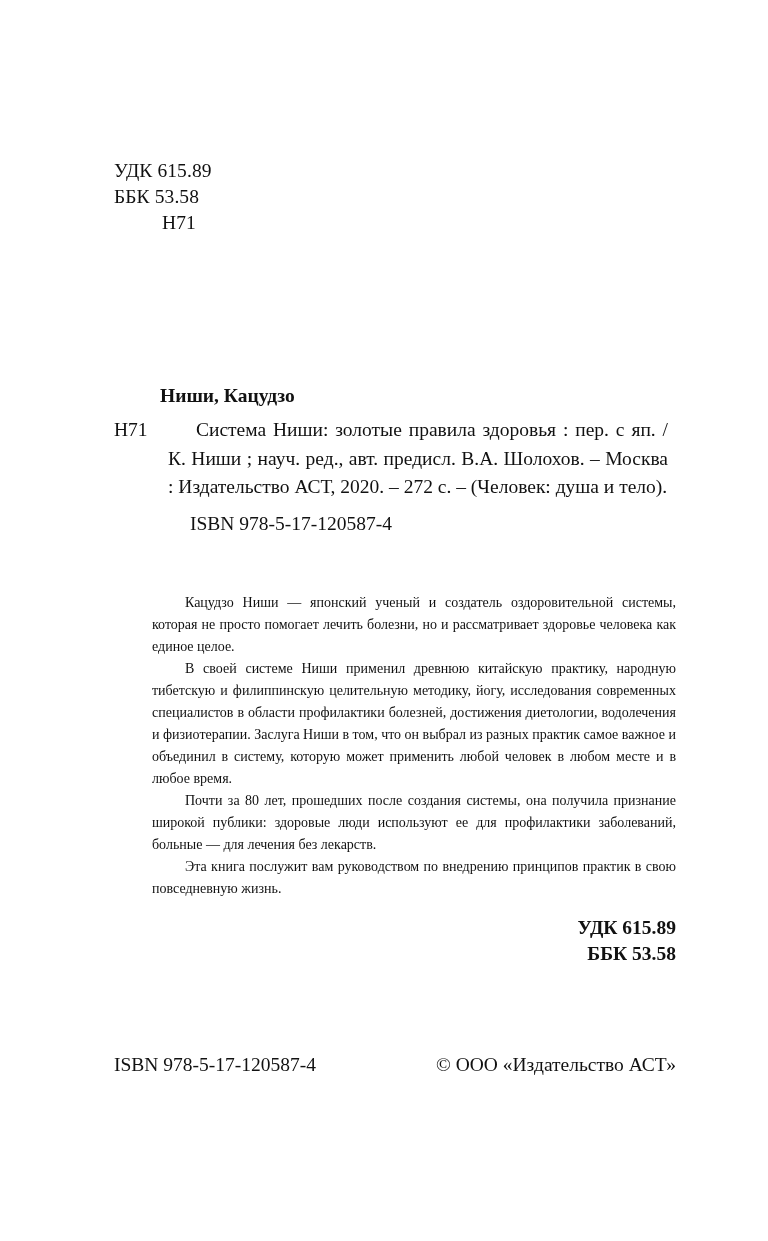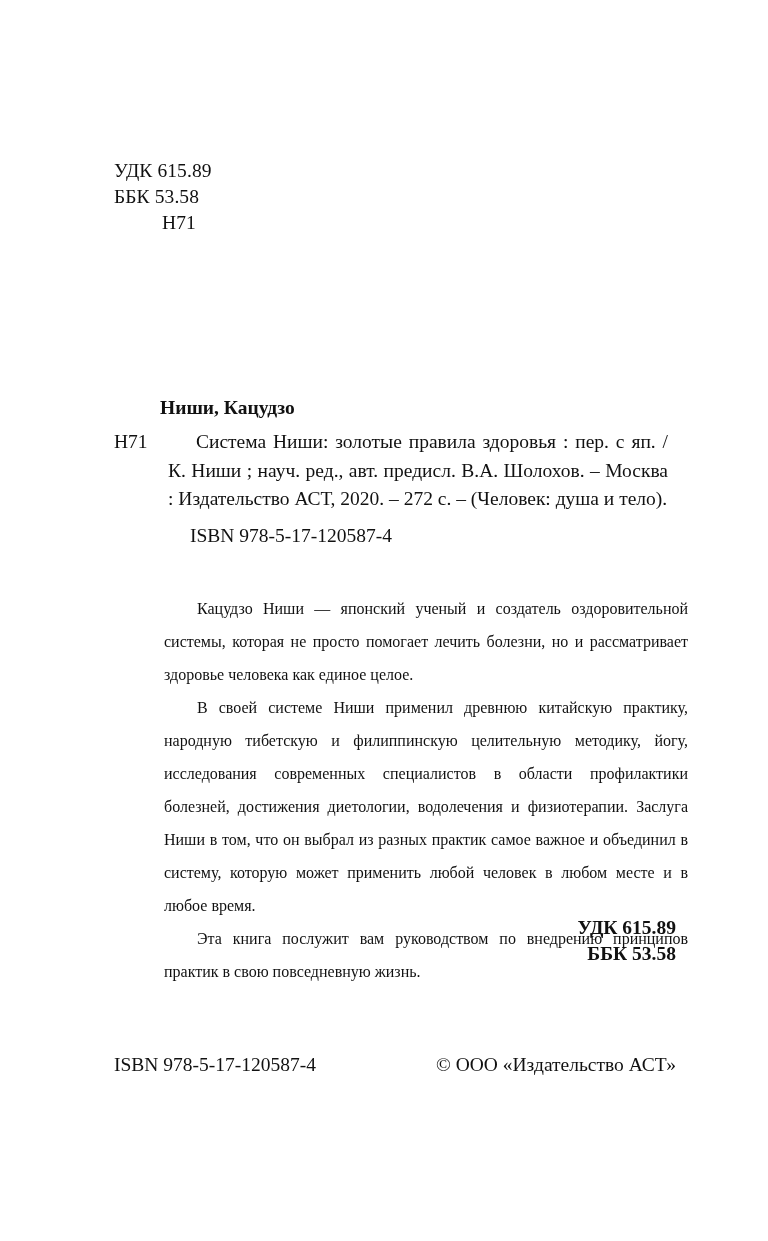--- a/index.html
+++ b/index.html
@@ -38,21 +38,21 @@
     white-space: pre;
   }
   .class-line.indent {
     padding-left: 48px;
   }
 
   
   .biblio {
     position: absolute;
     left: 114px;
-    top: 395px;
+    top: 383px;
     width: 562px;
   }
   .biblio-author {
     font-weight: bold;
     font-size: 19.5px;
     line-height: 25px;
     padding-left: 46px;
   }
   .biblio-body {
     position: relative;
@@ -78,25 +78,25 @@
     margin: 7px 0 0 0;
     padding-left: 30px;
     font-size: 19.5px;
     line-height: 28px;
     text-align: left;
   }
 
   
   .annotation {
     position: absolute;
-    left: 164px;
+    left: 152px;
     top: 592px;
     width: 524px;
-    font-size: 16px;
-    line-height: 33px;
+    font-size: 14px;
+    line-height: 22px;
     text-align: justify;
     text-justify: inter-word;
     hyphens: manual;
   }
   .annotation p {
     margin: 0;
     text-indent: 33px;
   }
 
   
@@ -141,20 +141,21 @@
     <div class="biblio-body">
       <span class="biblio-marker">Н71</span>
       <p class="biblio-desc">Система Ниши: золотые правила здоровья : пер. с яп. / К. Ниши ; науч. ред., авт. предисл. В.А. Шолохов. – Москва : Издательство АСТ, 2020. – 272 с. – (Человек: душа и тело).</p>
       <p class="biblio-isbn">ISBN 978-5-17-120587-4</p>
     </div>
   </div>
 
   <div class="annotation">
     <p>Кацудзо Ниши — японский ученый и создатель оздоровительной системы, которая не просто помогает лечить болезни, но и рассматривает здоровье человека как единое целое.</p>
     <p>В своей системе Ниши применил древнюю китайскую практику, народную тибетскую и филиппинскую целительную методику, йогу, исследования современных специалистов в области профилактики болезней, достижения диетологии, водолечения и физиотерапии. Заслуга Ниши в том, что он выбрал из разных практик самое важное и объединил в систему, которую может применить любой человек в любом месте и в любое время.</p>
+    <p>Почти за 80 лет, прошедших после создания системы, она получила признание широкой публики: здоровые люди используют ее для профилактики заболеваний, больные — для лечения без лекарств.</p>
     <p>Эта книга послужит вам руководством по внедрению принципов практик в свою повседневную жизнь.</p>
   </div>
 
   <div class="class-repeat">
     <div>УДК 615.89</div>
     <div>ББК 53.58</div>
   </div>
 
   <div class="footer">
     <div class="footer-isbn">ISBN 978-5-17-120587-4</div>

